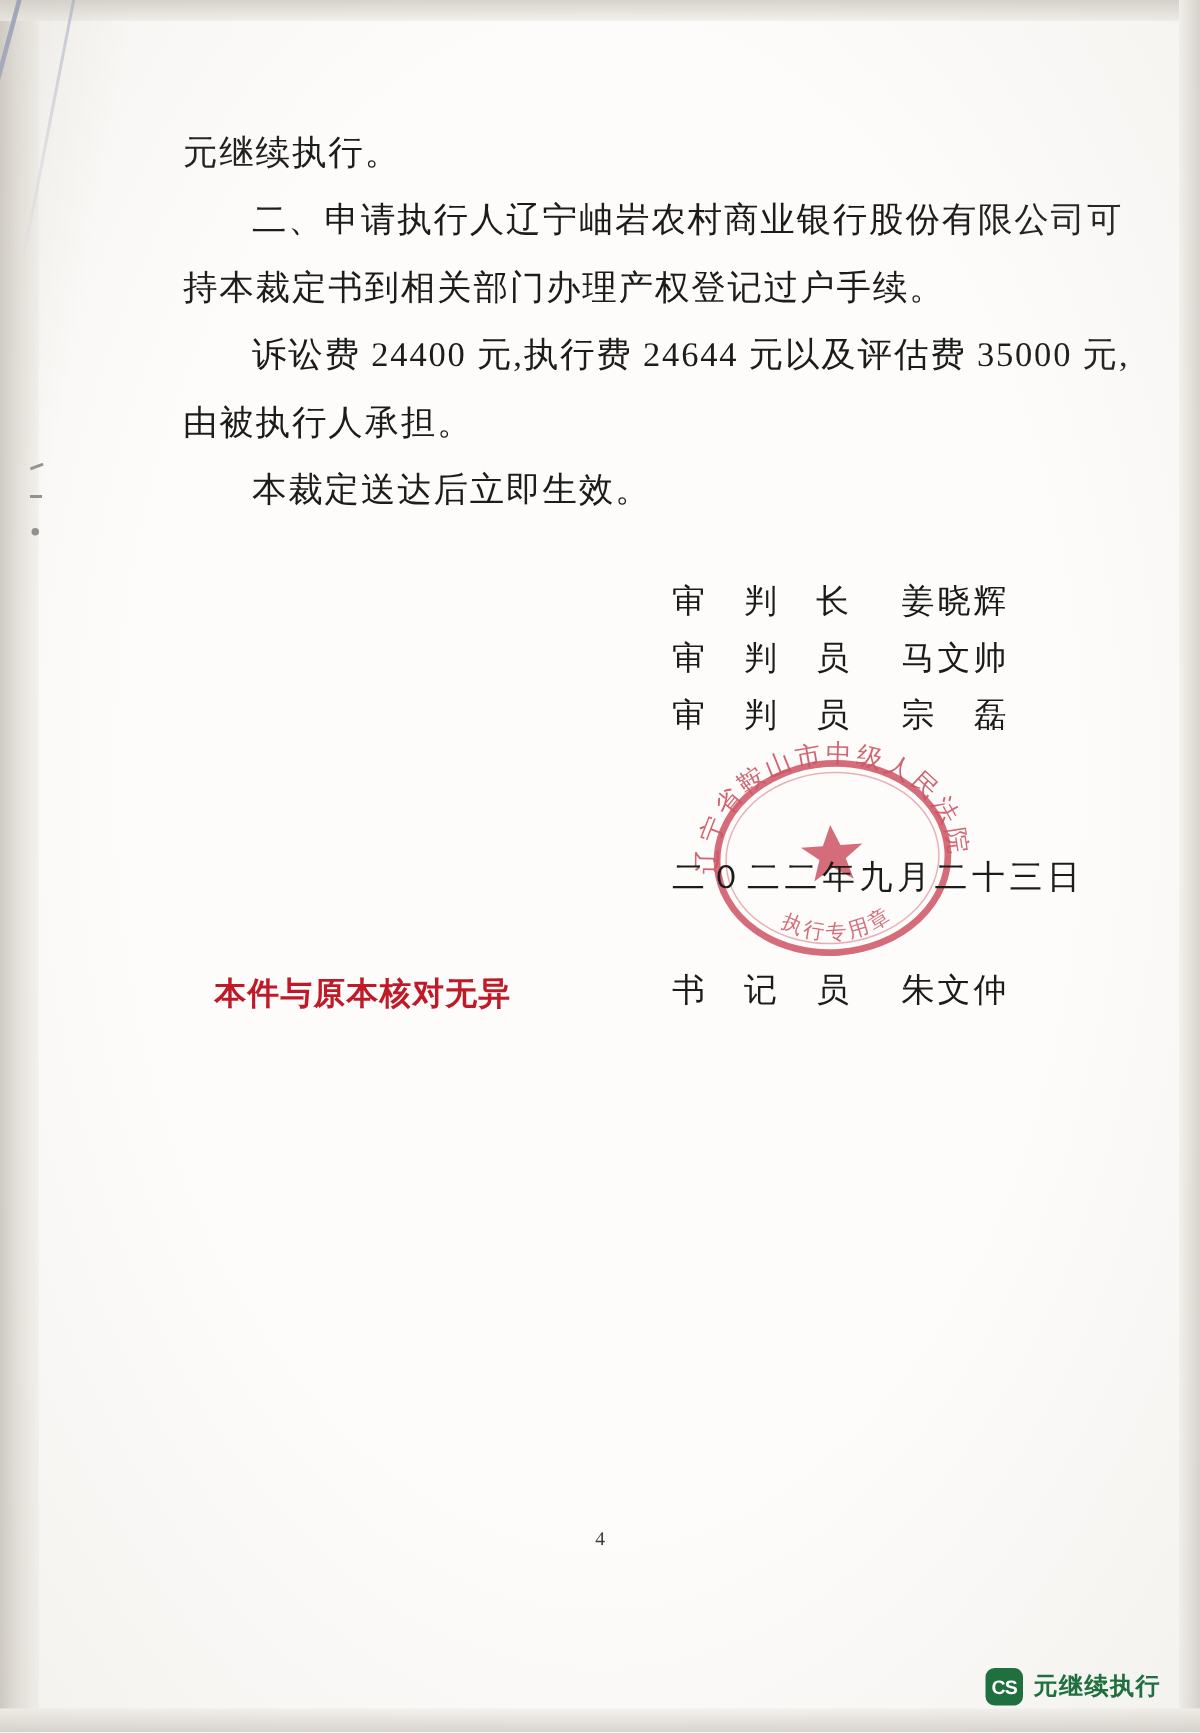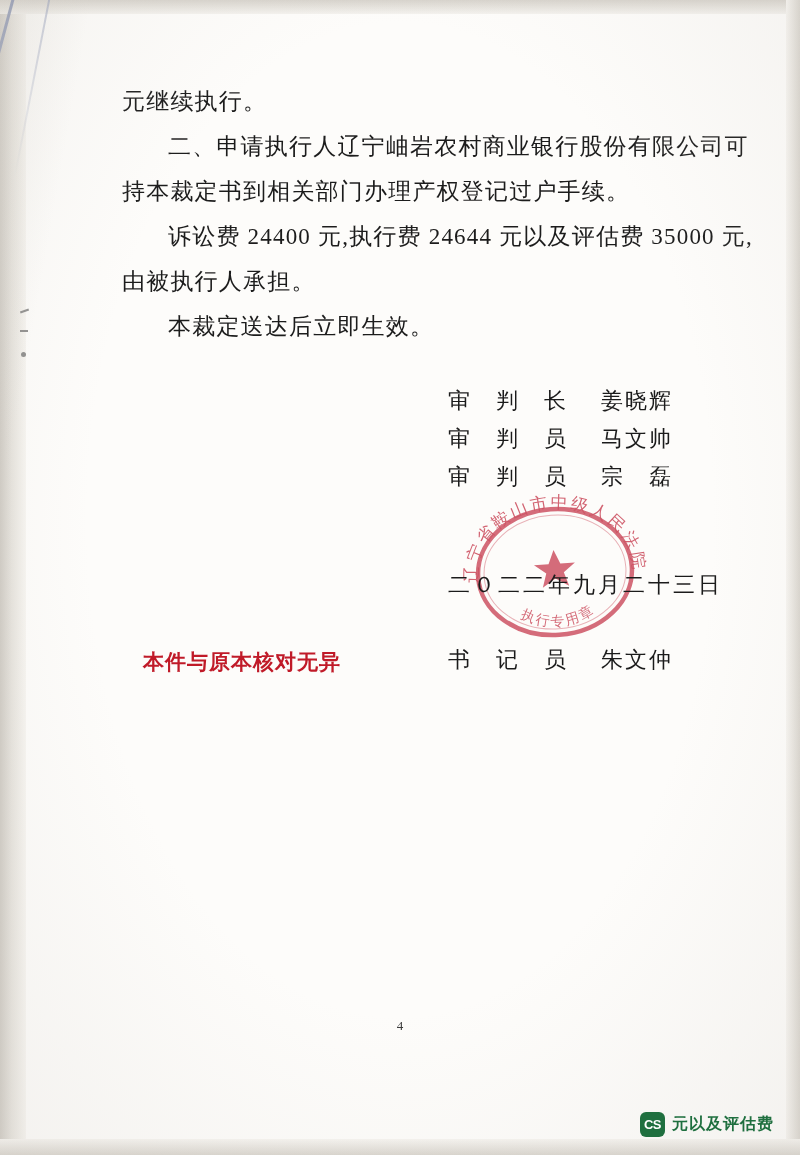--- a/index.html
+++ b/index.html
@@ -251,16 +251,16 @@
 
     <div id="copy-stamp" style="left:143px; top:648px;">本件与原本核对无异</div>
 
     <div id="page-number">4</div>
   </div>
 
   <div id="paper-texture"></div>
 
   <div id="watermark">
     <div id="wm-badge">CS</div>
-    <div id="wm-text">元以及评估费</div>
+    <div id="wm-text">元继续执行</div>
   </div>
 
 </div>
 
 </body></html>

